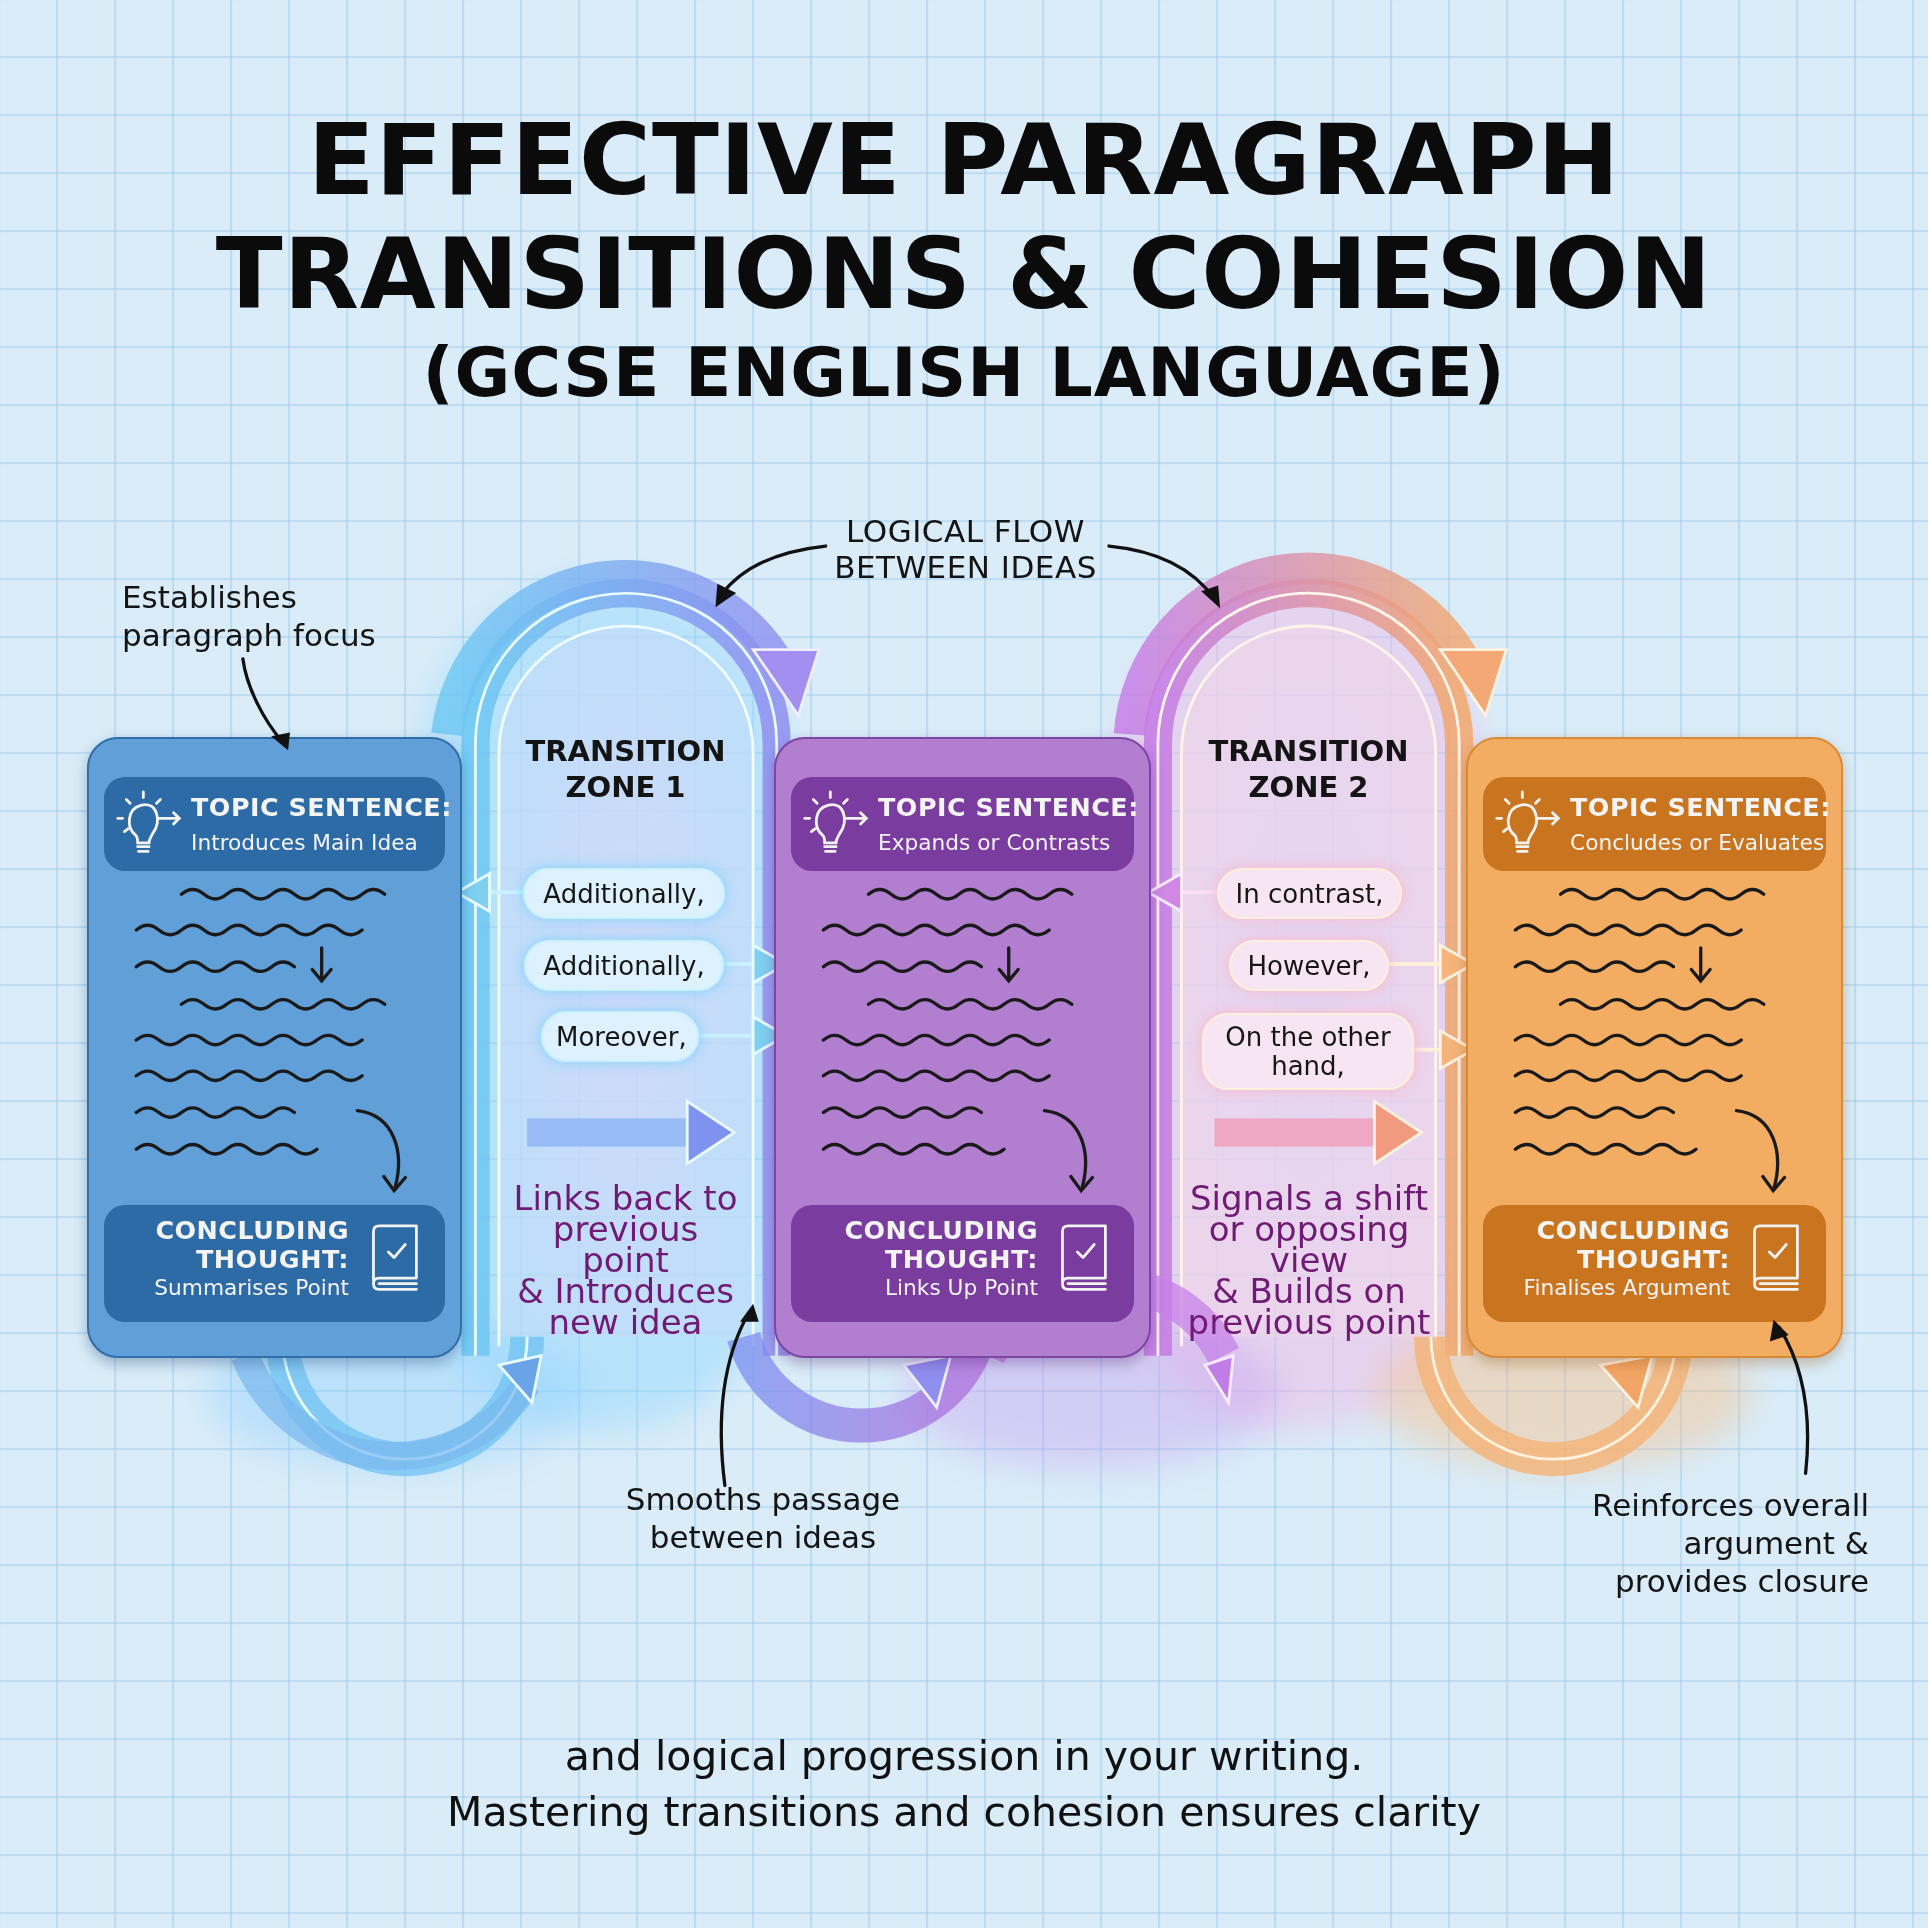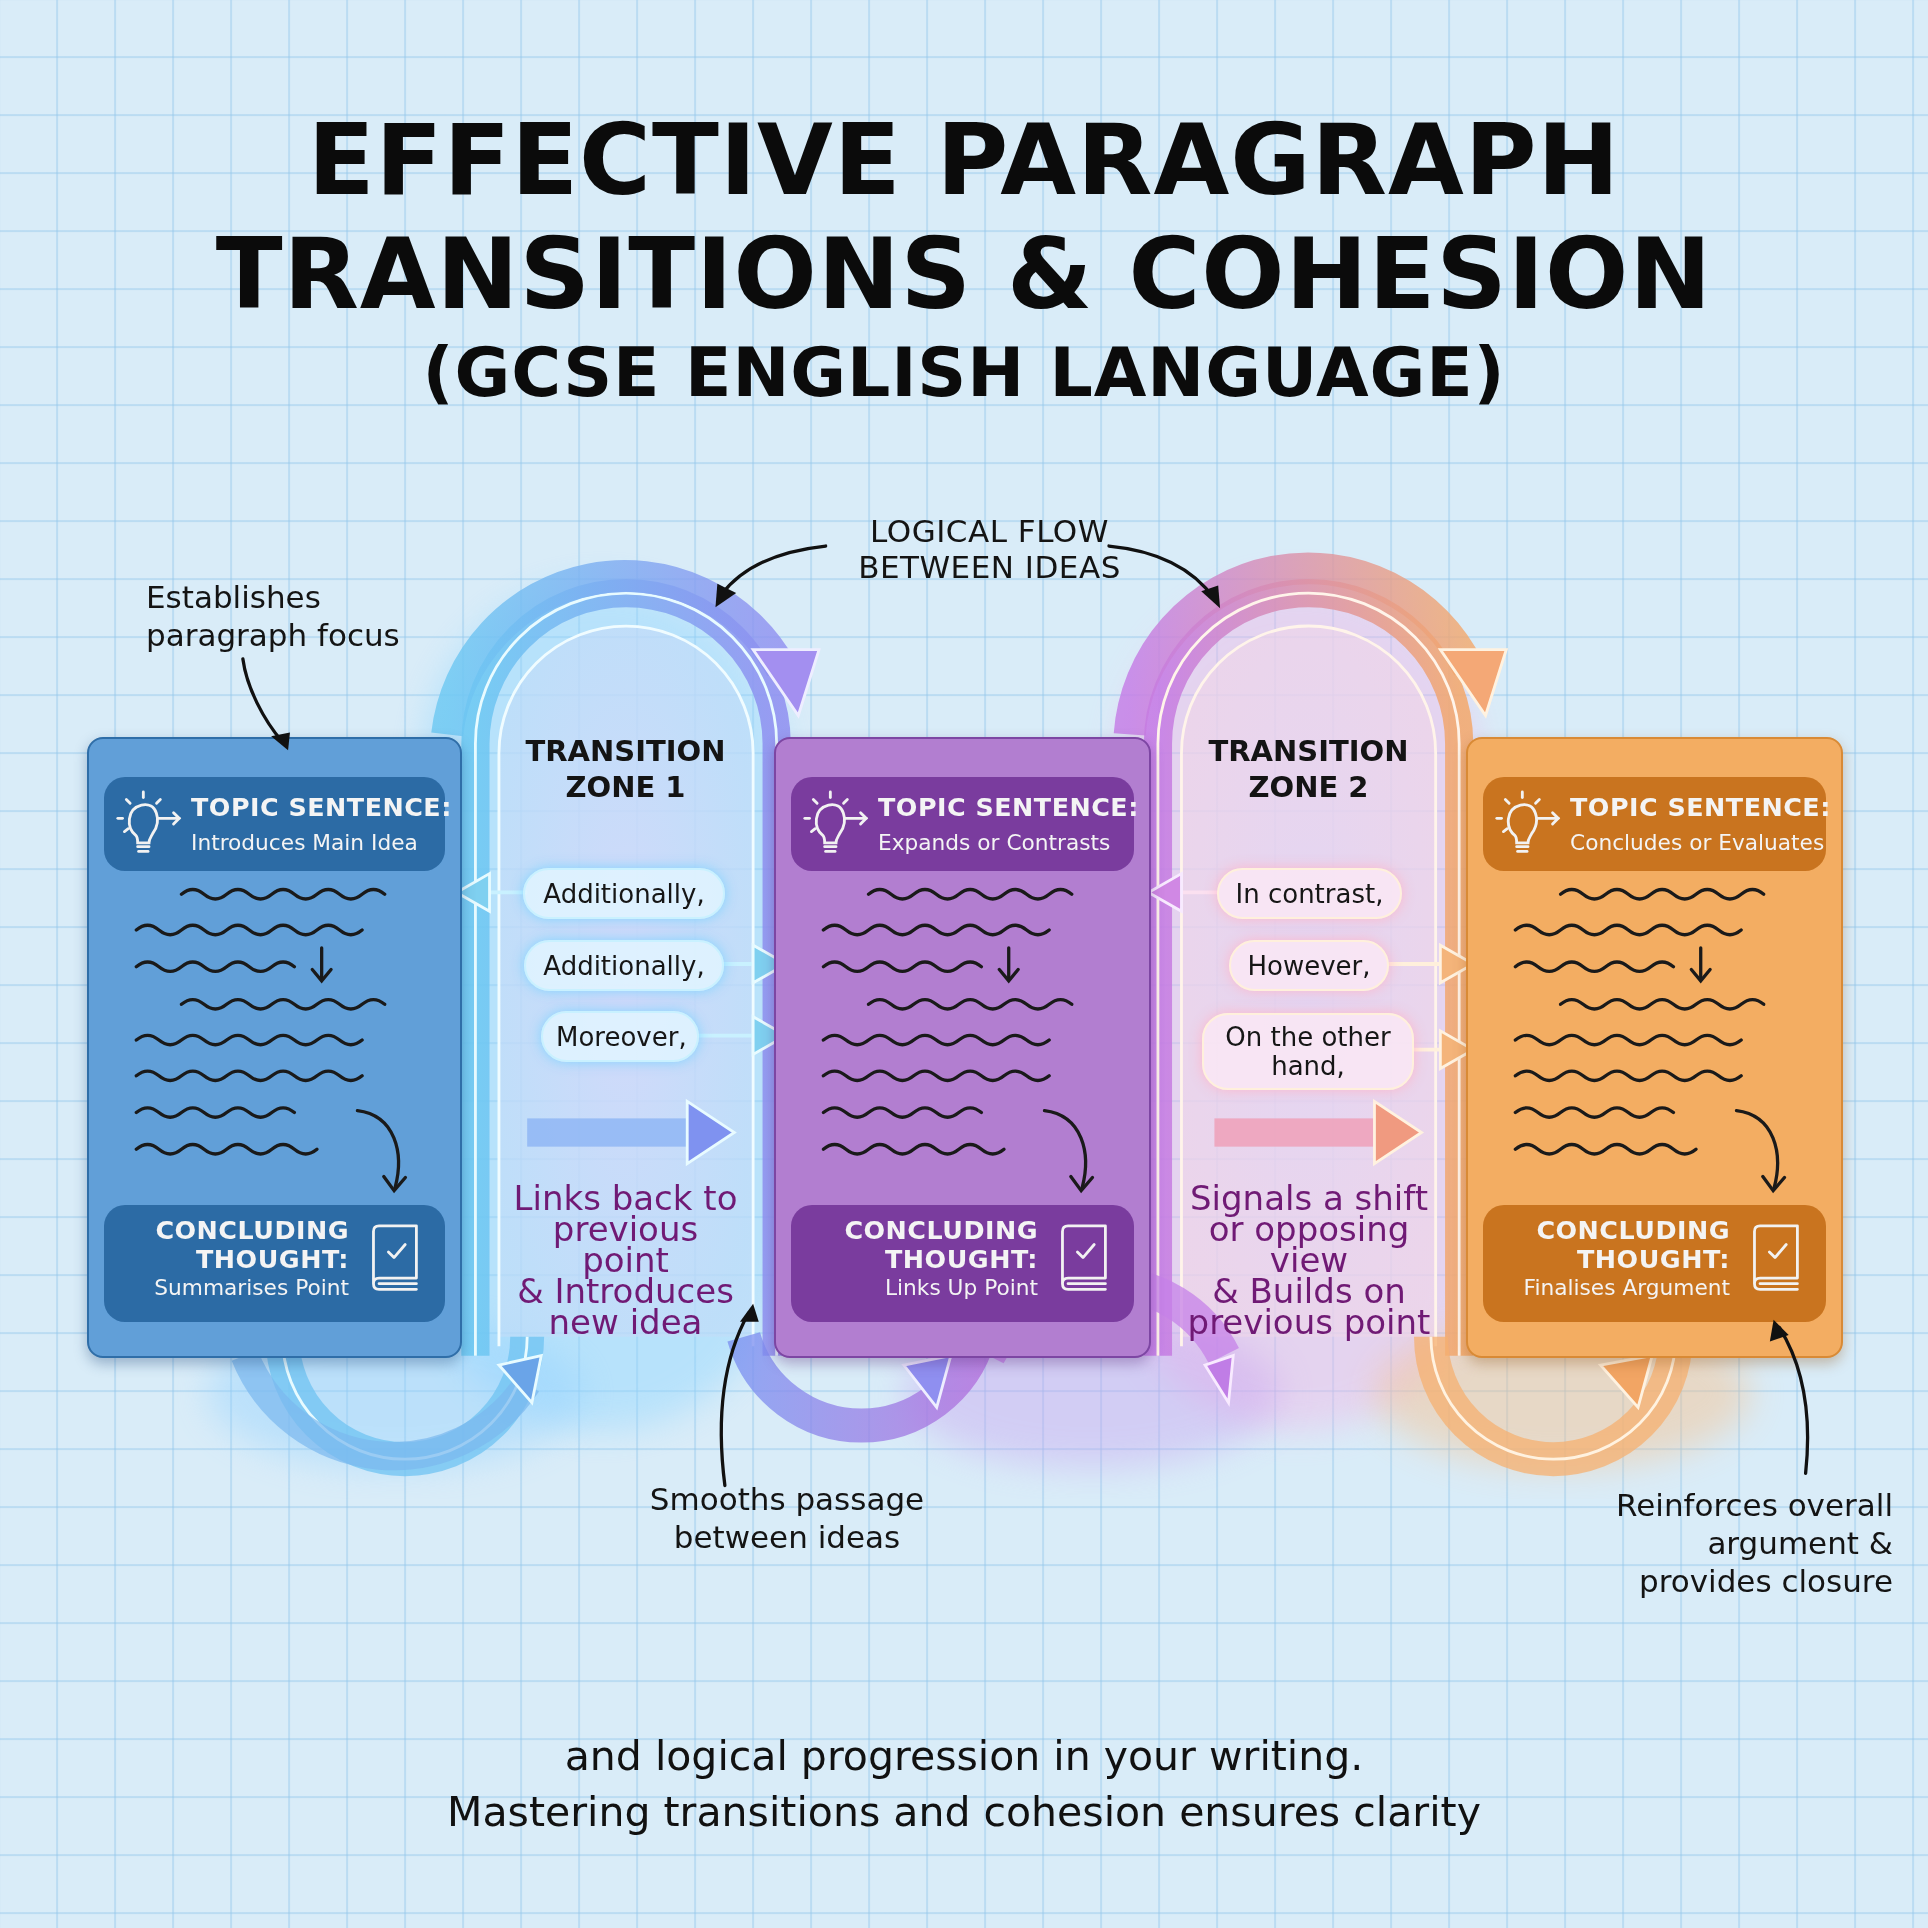--- a/index.html
+++ b/index.html
@@ -19,21 +19,21 @@
     left: 0; width: 1928px; text-align: center; font-weight: 700; color: #0b0b0b;
     letter-spacing: 0.9px;
   }
   #title1 { top: 104px; font-size: 98px; line-height: 113px; text-align: center; }
   #title2 { top: 218px; font-size: 98px; line-height: 113px; }
   #title3 { top: 335px; font-size: 68px; line-height: 75px; font-weight: 700; }
 
   svg.layer { position: absolute; left: 0; top: 0; }
 
   .card {
-    position: absolute; border-radius: 16px; box-sizing: border-box;
+    position: absolute; border-radius: 31px; box-sizing: border-box;
     border: 2.8px solid; overflow: hidden;
   }
   #card-blue { left: 87px; top: 737px; width: 375px; height: 621px; background: #619fd8; border-color: #2f6ea8; box-shadow: 0 5.6px 13px rgba(30,70,120,0.35); }
   #card-purple { left: 774px; top: 737px; width: 377px; height: 621px; background: #b27ed0; border-color: #7d46a3; box-shadow: 0 5.6px 13px rgba(90,40,120,0.35); }
   #card-orange { left: 1466px; top: 737px; width: 377px; height: 621px; background: #f3ad62; border-color: #d98a35; box-shadow: 0 5.6px 13px rgba(150,90,30,0.35); }
 
   .pill {
     position: absolute; left: 15px; right: 15px; border-radius: 21px;
     color: #f4f4f4; box-sizing: border-box;
   }
@@ -60,21 +60,21 @@
   .tpill {
     position: absolute; text-align: center; font-size: 26px; line-height: 32px; color: #161616;
     border-radius: 26px; box-sizing: border-box; padding: 7.5px 13px;
   }
   .tz1 { background: rgba(225,245,255,0.85); border: 2.8px solid #c9f1ff; box-shadow: 0 0 13px rgba(120,210,255,0.9); }
   .tz2 { background: rgba(250,232,245,0.85); border: 2.8px solid #fff0dc; box-shadow: 0 0 13px rgba(255,180,200,0.9); }
 
   .desc {
     position: absolute; text-align: center; font-size: 34px; line-height: 31px; color: #701a75;
   }
-  .annot { position: absolute; font-size: 31px; line-height: 38px; color: #141414; padding-left: 24px; }
+  .annot { position: absolute; font-size: 31px; line-height: 38px; color: #141414; }
   #footer {
     position: absolute; left: 0; width: 1928px; top: 1728px; text-align: center;
     font-size: 41px; line-height: 56px; color: #111;
   }
 </style>
 </head>
 <body>
 
 <div class="abs title" id="title1">EFFECTIVE PARAGRAPH</div>
 <div class="abs title" id="title2">TRANSITIONS &amp; COHESION</div>

